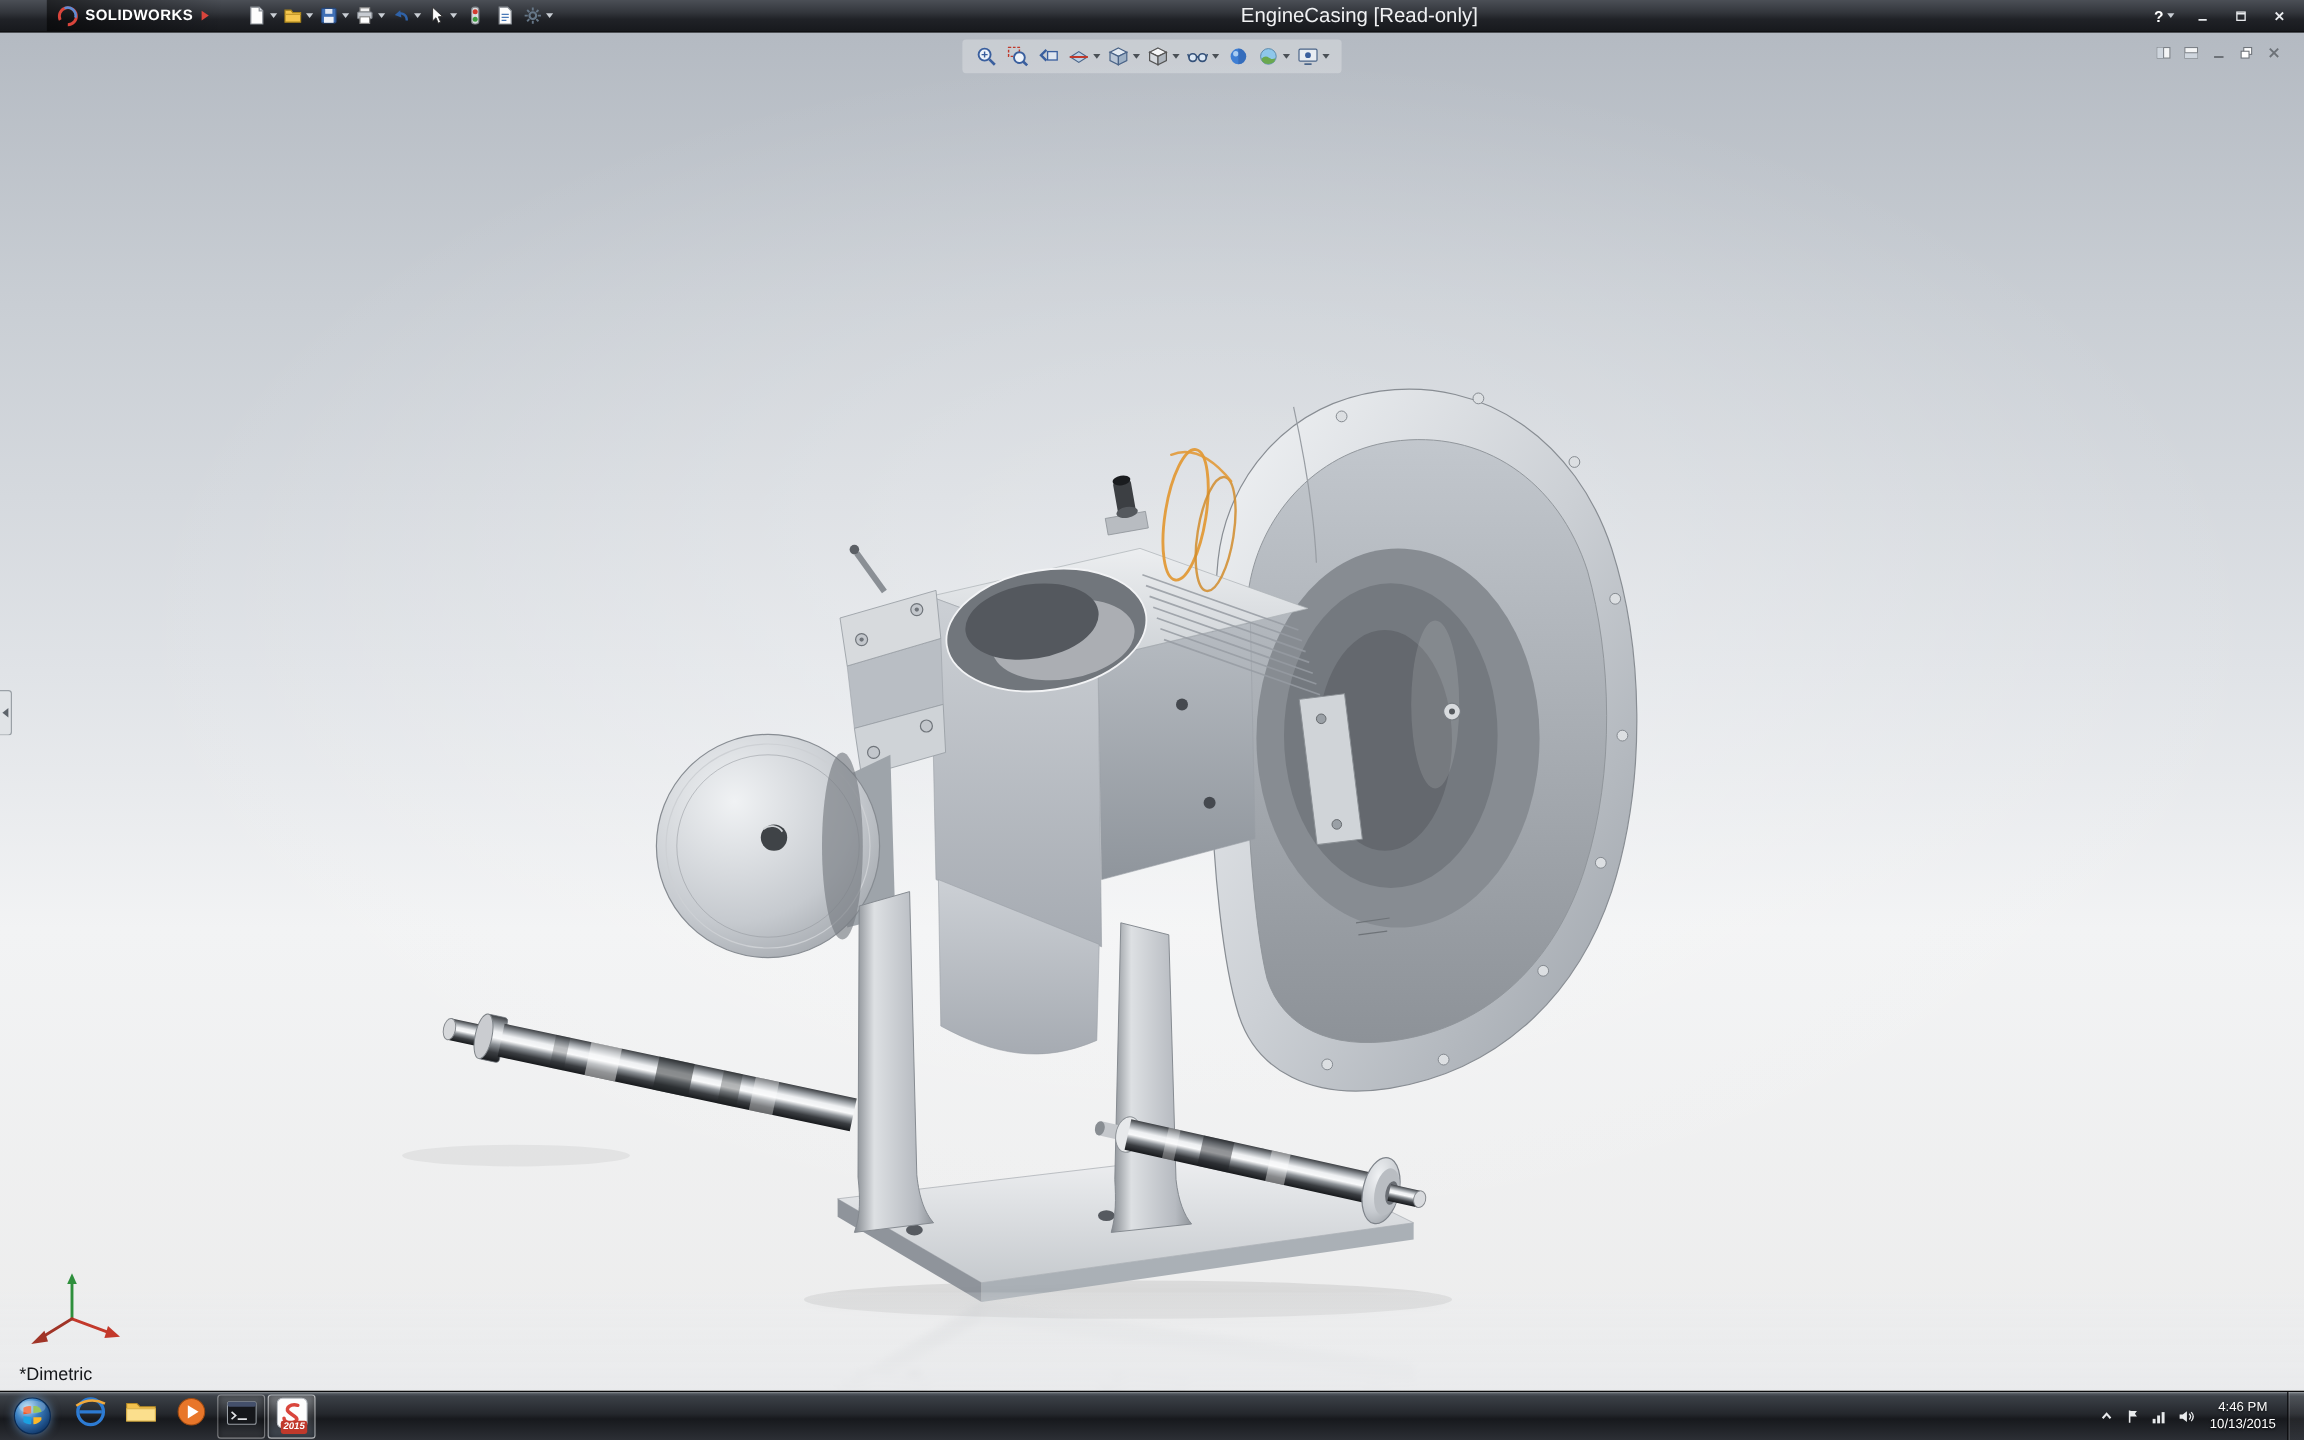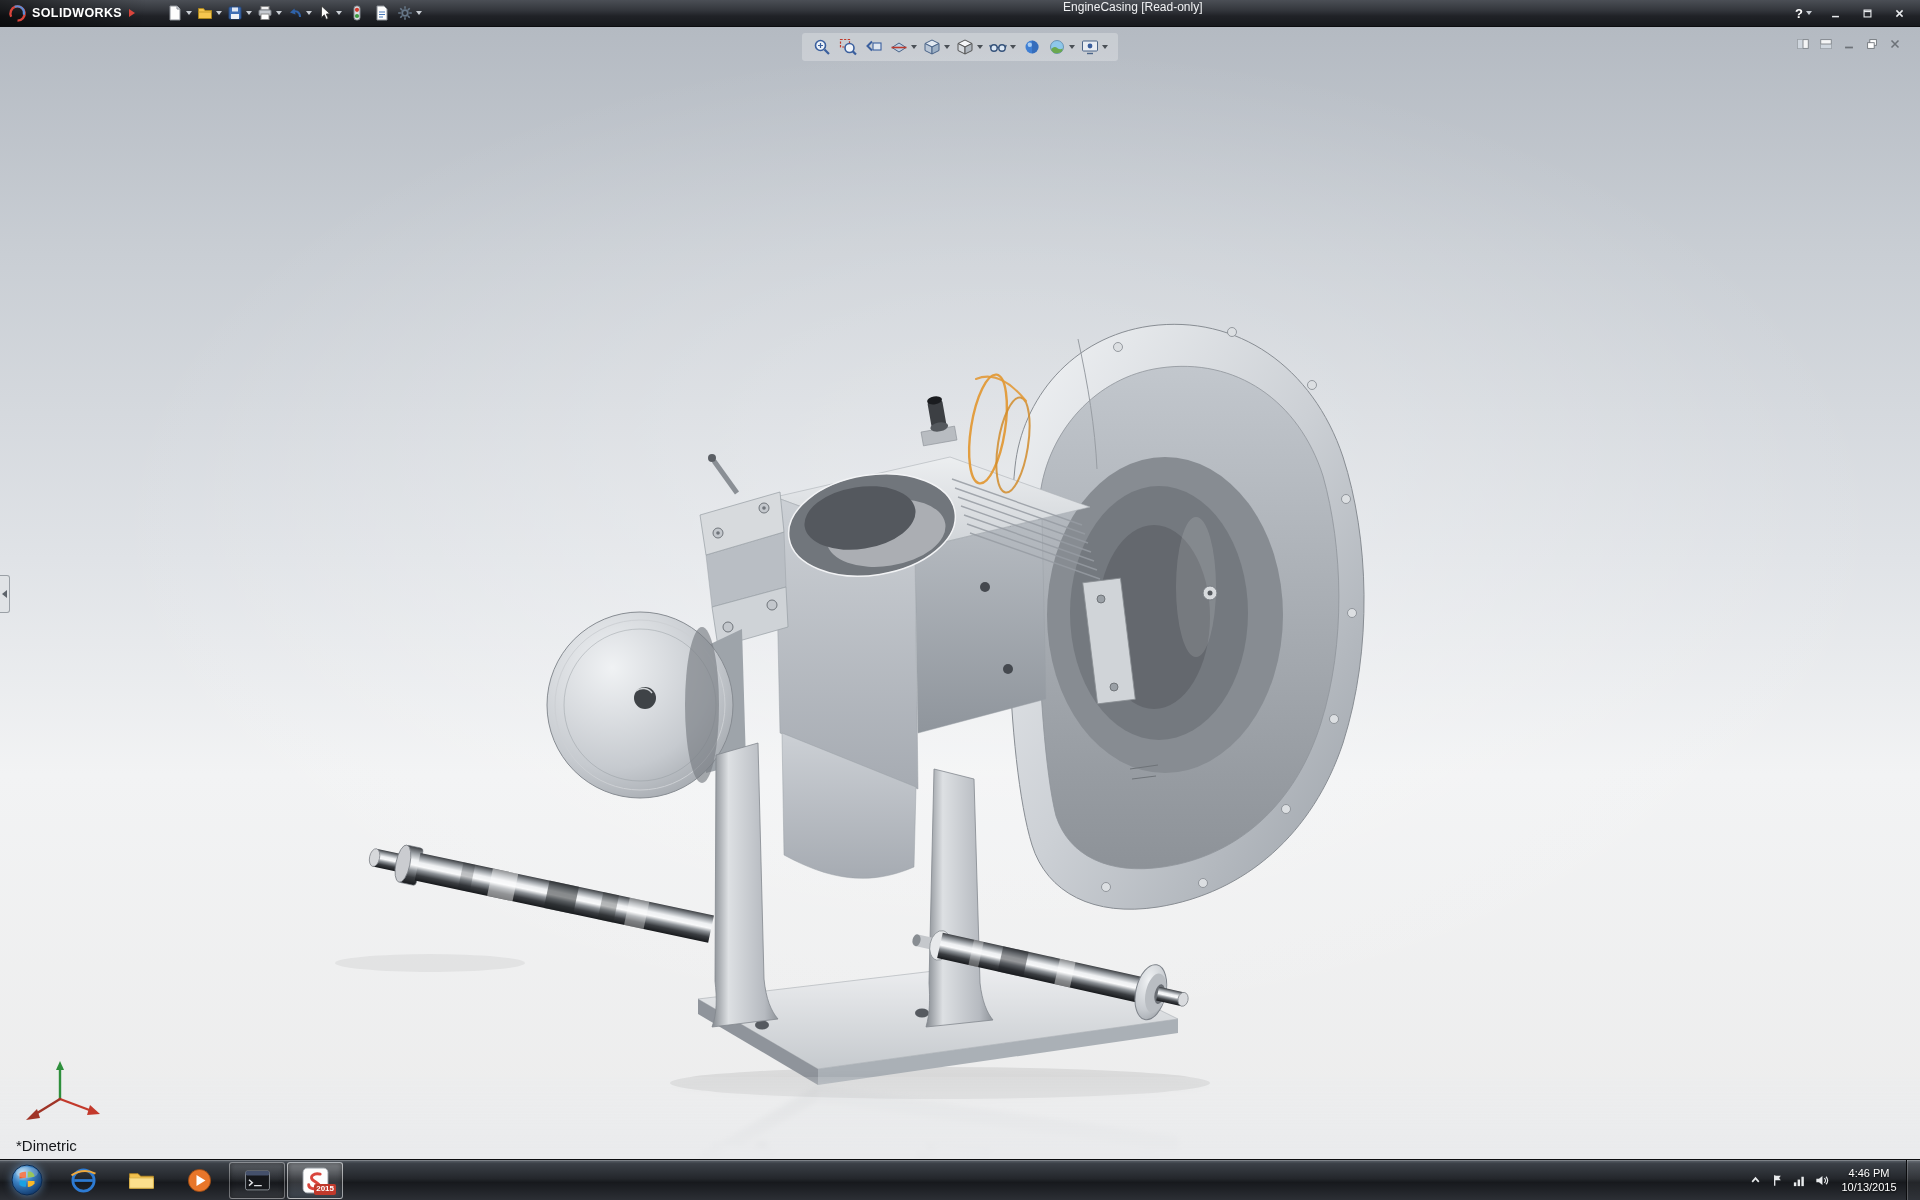--- a/index.html
+++ b/index.html
@@ -2,33 +2,33 @@
 <html><head>
 <meta charset="utf-8">
 <style>
   *{margin:0;padding:0;box-sizing:border-box;}
   html,body{width:1920px;height:1200px;overflow:hidden;font-family:"Liberation Sans",sans-serif;cursor:default;}
   #screen{position:relative;width:1920px;height:1200px;background:#222;}
 
   
   #titlebar{position:absolute;top:0;left:0;right:0;height:27px;z-index:20;
     background:linear-gradient(180deg,#4b4f56 0%,#33363c 40%,#202227 62%,#17191d 100%);
-    display:flex;color:#e9ebee;border-bottom:1px solid #0c0d10;}
+    display:flex;align-items:center;color:#e9ebee;border-bottom:1px solid #0c0d10;padding-left:39px;}
   .logo{display:flex;align-items:center;gap:5px;padding:0 12px 0 8px;height:100%;
     background:linear-gradient(90deg,rgba(0,0,0,.55),rgba(0,0,0,0));}
   .logo svg{width:19px;height:19px;}
   .logo-text{font-size:12.5px;font-weight:bold;letter-spacing:.4px;color:#fff;}
   .logo-chev{width:0;height:0;border-top:4px solid transparent;border-bottom:4px solid transparent;border-left:6px solid #d9453c;margin-left:2px;}
   .tb-toolbar{display:flex;align-items:center;gap:1px;margin-left:18px;}
   .tb-btn{height:22px;min-width:24px;padding:0 2px;display:flex;align-items:center;justify-content:center;border-radius:2px;}
   .tb-btn svg{width:16px;height:16px;}
   .dd{width:0;height:0;border-left:3.5px solid transparent;border-right:3.5px solid transparent;margin-left:3px;}
   .dd-light{border-top:4px solid #c9ced4;}
   .dd-dark{border-top:4px solid #4a5056;}
-  .win-title{position:absolute;left:59%;transform:translateX(-50%);font-size:12px;color:#f0f1f3;white-space:nowrap;}
+  .win-title{position:absolute;left:59%;transform:translateX(-50%);font-size:17px;color:#f0f1f3;white-space:nowrap;}
   .tb-right{margin-left:auto;display:flex;align-items:center;gap:4px;padding-right:6px;}
   .help-btn{display:flex;align-items:center;font-weight:bold;font-size:13px;color:#fff;padding:0 4px;height:20px;border-radius:2px;}
   .win-btn{width:30px;height:19px;display:flex;align-items:center;justify-content:center;border-radius:2px;}
   .win-btn svg{width:11px;height:11px;}
 
   
   #viewport{position:absolute;top:27px;left:0;right:0;bottom:41px;overflow:hidden;
     background-image:
       radial-gradient(ellipse 1250px 700px at 52% 46%, rgba(255,255,255,.38), rgba(255,255,255,0) 72%),
       linear-gradient(180deg,#b4bac2 0%,#c9ced4 20%,#e0e3e7 47%,#f2f3f4 66%,#ececec 100%);}
@@ -50,21 +50,21 @@
   .triad{position:absolute;left:12px;top:1030px;width:90px;height:70px;z-index:4;}
   .orient-label{position:absolute;left:16px;top:1110px;font-size:15px;color:#15171a;z-index:4;}
 
   
   #taskbar{position:absolute;left:0;right:0;bottom:0;height:41px;z-index:20;display:flex;align-items:center;
     background:linear-gradient(180deg,#5d636b 0%,#3b4047 9%,#24272c 46%,#17191d 56%,#2c2f35 100%);
     border-top:1px solid #0b0c0e;box-shadow:inset 0 1px 0 rgba(255,255,255,.22);}
   .tb-apps{display:flex;align-items:center;height:100%;}
   .tb-start{width:54px;height:41px;display:flex;align-items:center;justify-content:center;}
   .tb-start svg{width:34px;height:34px;filter:drop-shadow(0 0 4px rgba(130,190,255,.55));}
-  .tb-app{width:56px;height:37px;margin:0 1px;display:flex;align-items:center;justify-content:center;border-radius:3px;position:relative;}
+  .tb-app{width:40px;height:37px;margin:0 1px;display:flex;justify-content:center;border-radius:3px;position:relative;font-style:italic;}
   .tb-app svg{width:29px;height:29px;}
   .tb-app.open{border:1px solid rgba(255,255,255,.32);
     background:linear-gradient(180deg,rgba(255,255,255,.16),rgba(255,255,255,.04) 42%,rgba(255,255,255,0) 60%,rgba(255,255,255,.07));
     box-shadow:inset 0 0 5px rgba(0,0,0,.45);}
   .tb-app.active{border-color:rgba(255,255,255,.5);
     background:linear-gradient(180deg,rgba(255,255,255,.34),rgba(255,255,255,.14) 45%,rgba(170,200,230,.18));}
   .sw-badge{position:absolute;bottom:3px;right:6px;font-size:8px;font-weight:bold;color:#fff;background:#c0392b;
     padding:0 2px;border-radius:2px;line-height:1.3;}
   .tray{margin-left:auto;display:flex;align-items:center;height:100%;}
   .tray-icon{width:22px;height:100%;display:flex;align-items:center;justify-content:center;}

